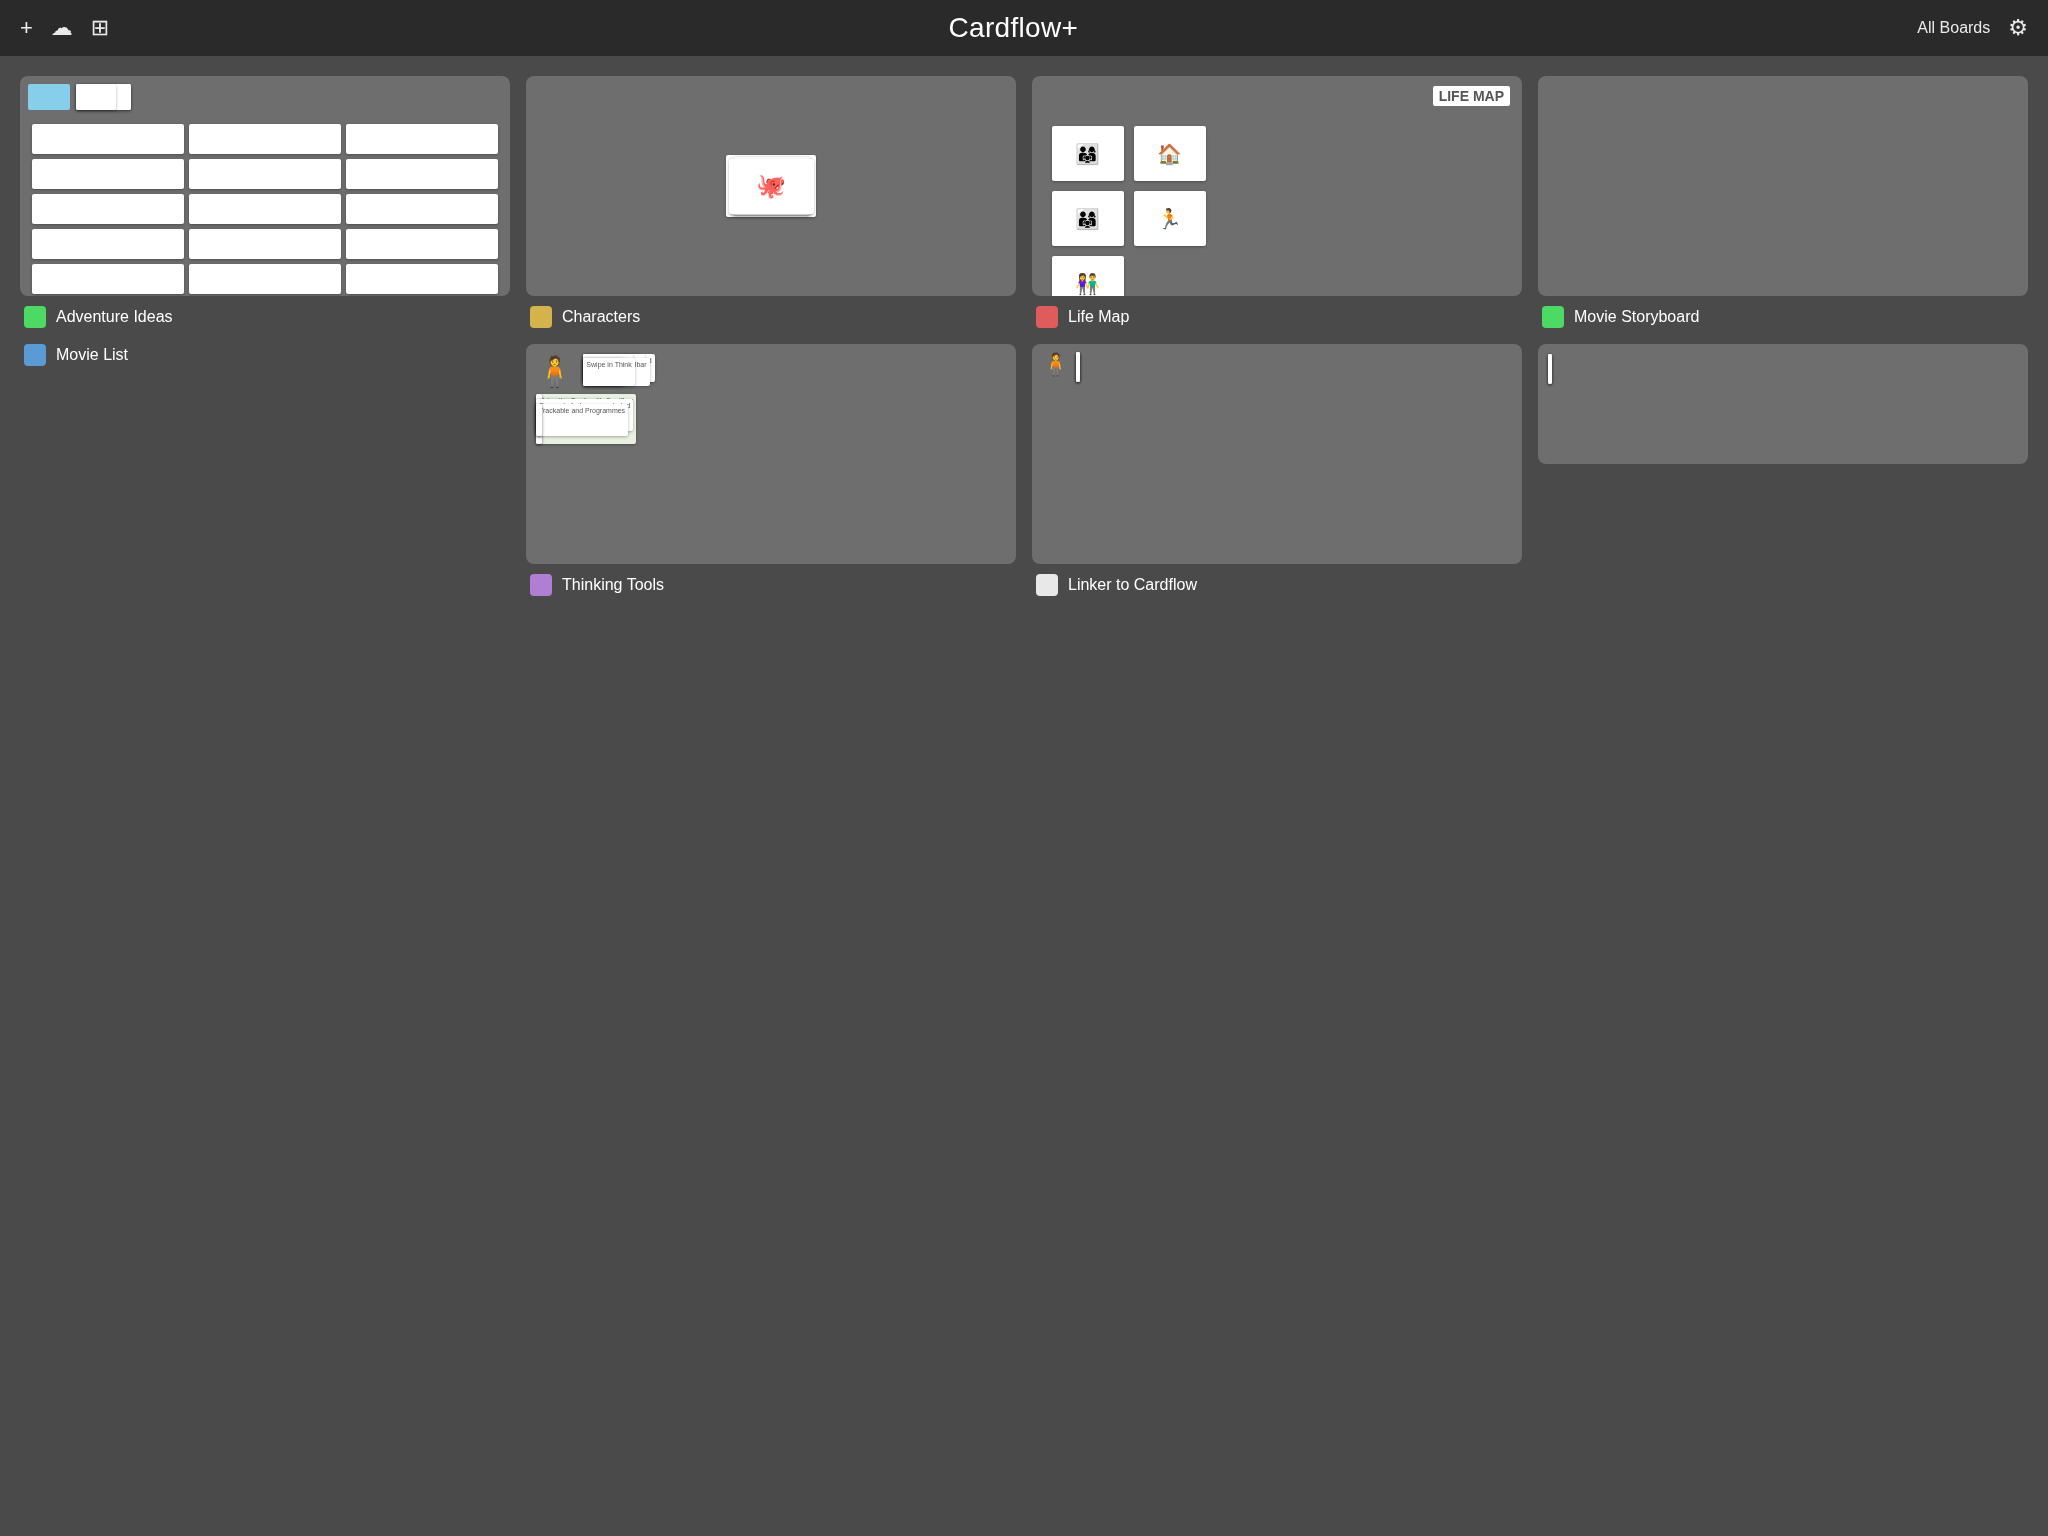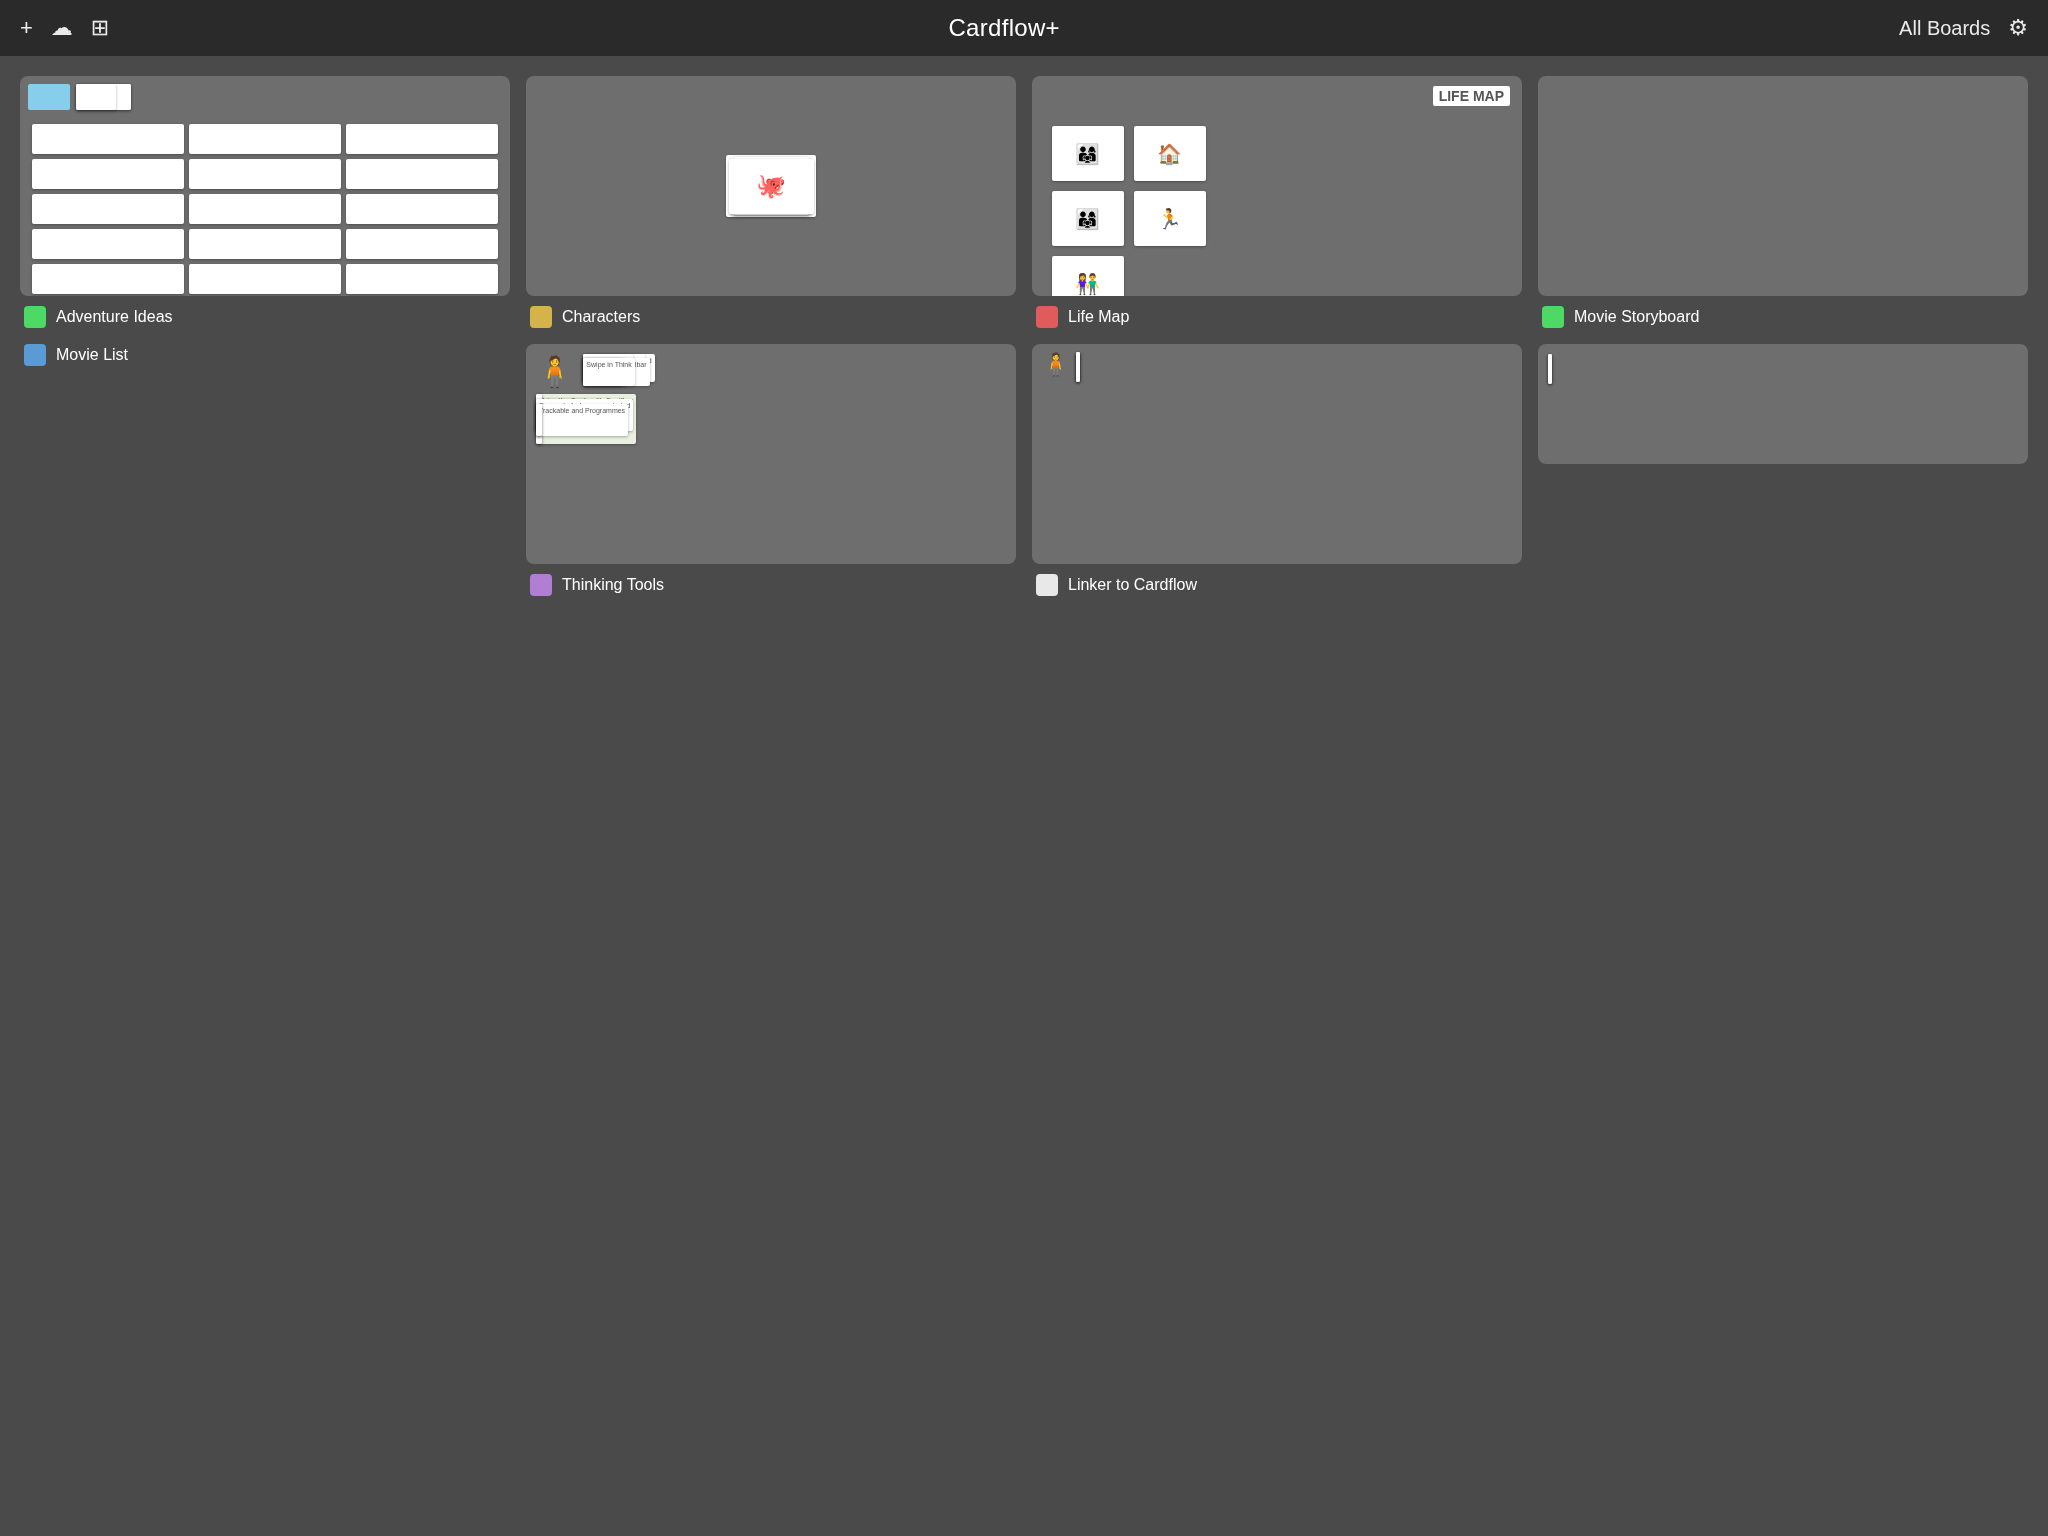--- a/index.html
+++ b/index.html
@@ -27,32 +27,32 @@
       align-items: center;
       gap: 18px;
     }
     .header-icon {
       font-size: 22px;
       color: #fff;
       cursor: pointer;
       opacity: 0.9;
     }
     .header-title {
-      font-size: 24px;
+      font-size: 28px;
       font-weight: 500;
       color: #fff;
       letter-spacing: 0.3px;
     }
     .header-right {
       display: flex;
       align-items: center;
       gap: 18px;
     }
     .header-boards {
-      font-size: 20px;
+      font-size: 16px;
       color: #fff;
       opacity: 0.9;
     }
     .header-gear {
       font-size: 22px;
       color: #fff;
       opacity: 0.9;
       cursor: pointer;
     }
 

